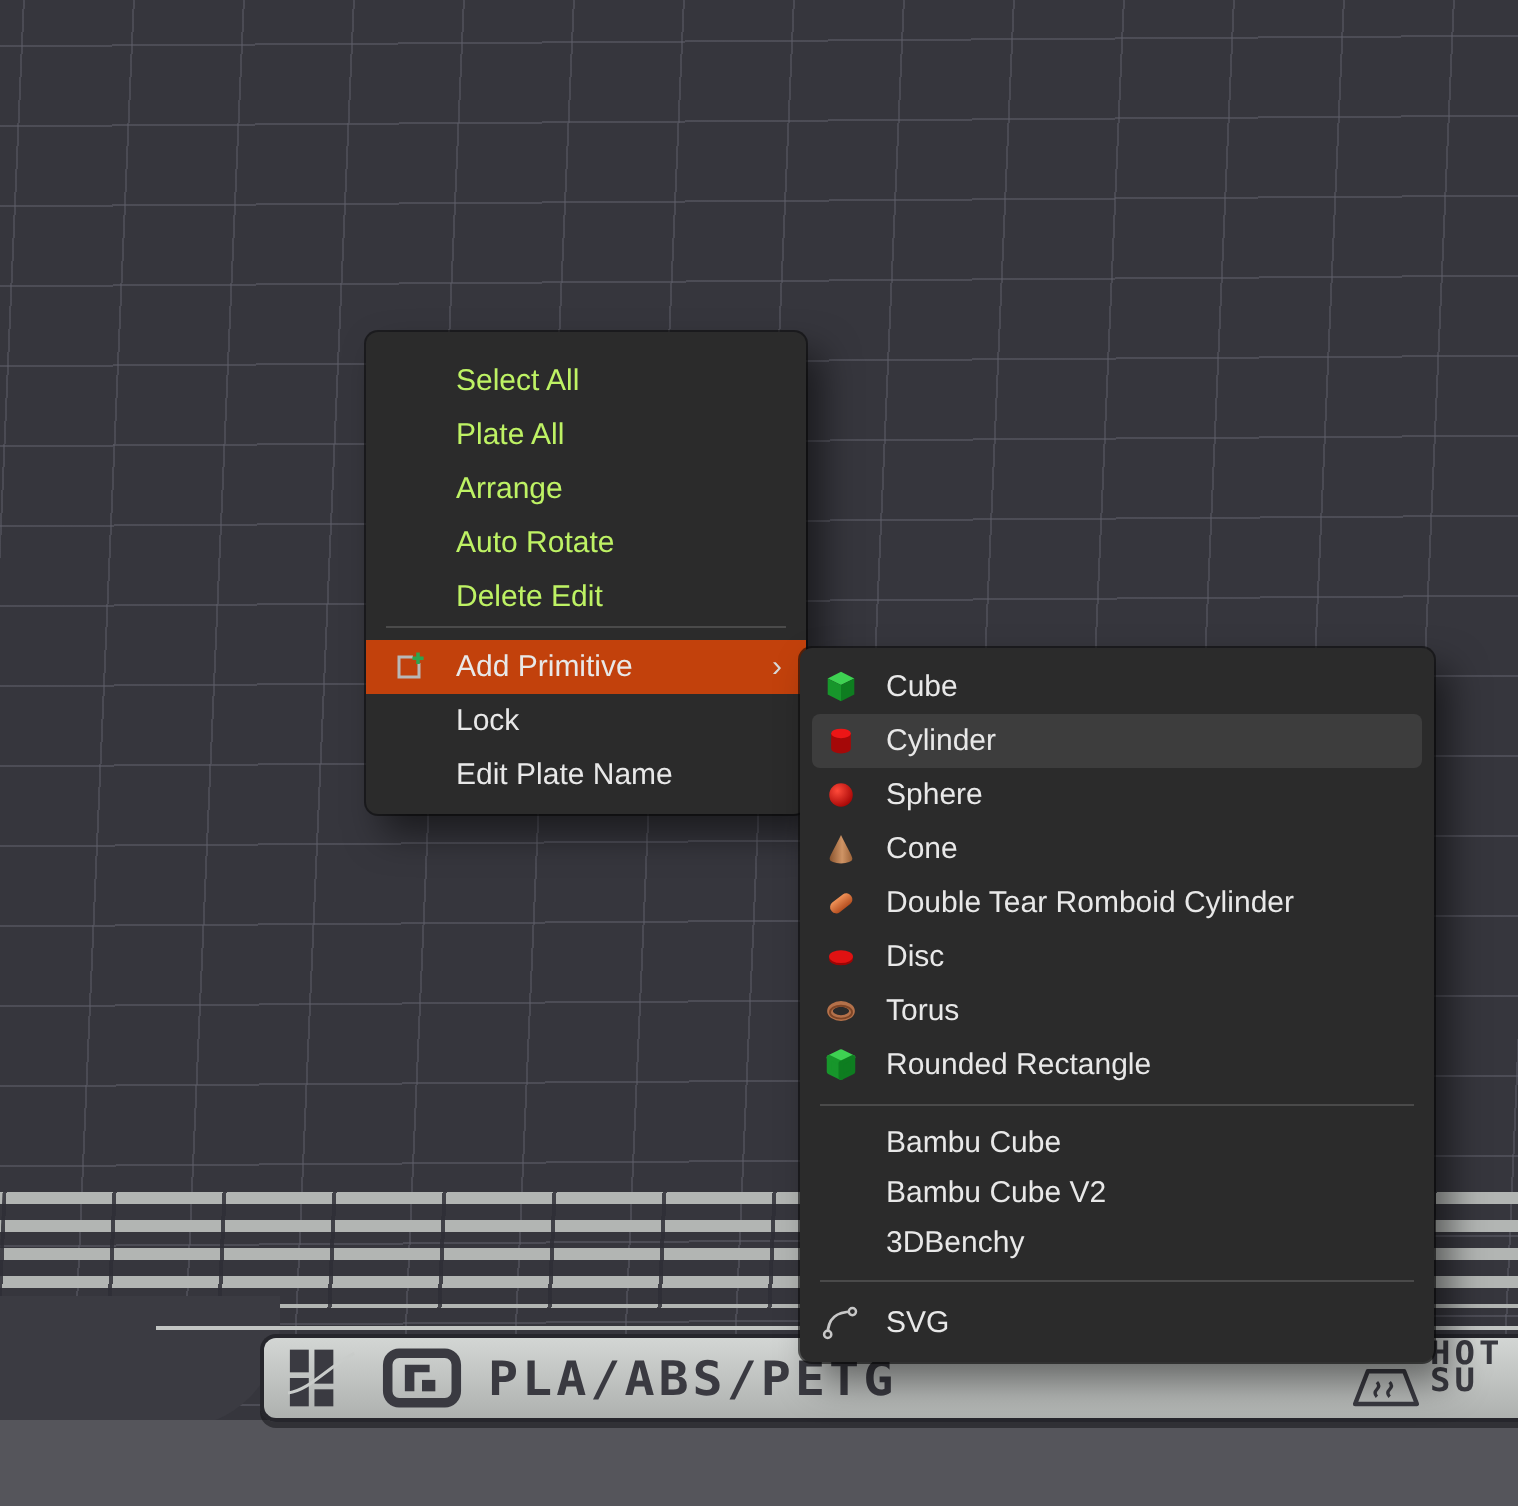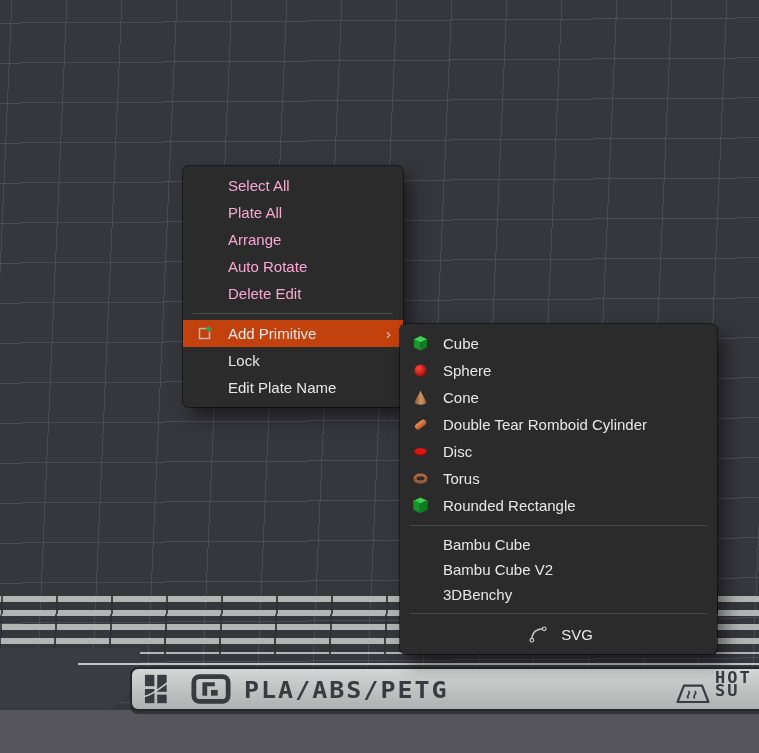--- a/index.html
+++ b/index.html
@@ -39,36 +39,36 @@
 
   
   .menu { position:absolute; background:#2b2b2b; border-radius:6px; padding:6px 0;
     box-shadow:8px 10px 18px rgba(0,0,0,.5), 0 0 0 1px rgba(12,12,12,.6);
     color:#e8e8e8; font-size:15px; }
   .main-menu { left:183px; top:166px; width:220px; z-index:10; }
   .sub-menu  { left:400px; top:324px; width:317px; z-index:11; }
 
   .mrow { position:relative; height:27px; display:flex; align-items:center;
     padding-left:45px; cursor:default; }
-  .mrow.disabled { color:#f9a8d4; }
+  .mrow.disabled { color:#bef264;align-items:flex-end; }
   .mrow .row-icon { position:absolute; left:12px; top:50%; transform:translateY(-50%);
     width:18px; height:18px; display:flex; align-items:center; justify-content:center; }
   .mrow .chevron { position:absolute; right:12px; font-size:15px; color:#d8d8d8; }
   .mrow.hover-soft { background:#c2410c; }
 
   .sep { height:1px; background:#4a4a4a; margin:6px 10px; }
 
   .srow { position:relative; height:27px; margin:0 6px; padding-left:4px; border-radius:4px;
     display:flex; align-items:center; cursor:default; }
   .srow.model { height:25px; }
   .srow .icon-box { width:20px; height:20px; flex:0 0 20px; display:flex;
     align-items:center; justify-content:center; }
   .srow .slabel { margin-left:13px; white-space:nowrap; }
   .srow.highlighted { background:#3d3d3d; }
-  .srow.svg-row { height:28px;justify-content:center; }
+  .srow.svg-row { height:28px; }
 </style>
 </head>
 <body>
 
 <div id="stage">
 
   <div class="grid-h"></div>
   <div class="grid-v"></div>
 
   <div class="stripes">
@@ -148,20 +148,29 @@
       <span class="icon-box">
         <svg width="19" height="19" viewBox="0 0 20 20">
           <path d="M10,2 L17,5.5 L10,9 L3,5.5 Z" fill="#3ed152"></path>
           <path d="M3,5.5 L10,9 V17.5 L3,14 Z" fill="#17962b"></path>
           <path d="M17,5.5 L10,9 V17.5 L17,14 Z" fill="#0e7d20"></path>
         </svg>
       </span>
       <span class="slabel">Cube</span>
     </div>
 
+    <div class="srow highlighted">
+      <span class="icon-box">
+        <svg width="19" height="19" viewBox="0 0 20 20">
+          <path d="M4.8,6 V14 A5.2,2.6 0 0 0 15.2,14 V6 Z" fill="#a50808"></path>
+          <ellipse cx="10" cy="6" rx="5.2" ry="2.5" fill="#ec1616"></ellipse>
+        </svg>
+      </span>
+      <span class="slabel">Cylinder</span>
+    </div>
 
     <div class="srow">
       <span class="icon-box">
         <svg width="19" height="19" viewBox="0 0 20 20">
           <defs>
               <radialGradient id="sphG" cx="35%" cy="32%" r="75%">
             <stop offset="0%" stop-color="#ff4a3a"></stop>
                 <stop offset="100%" stop-color="#a30404"></stop>
           </radialGradient>
             </defs>

